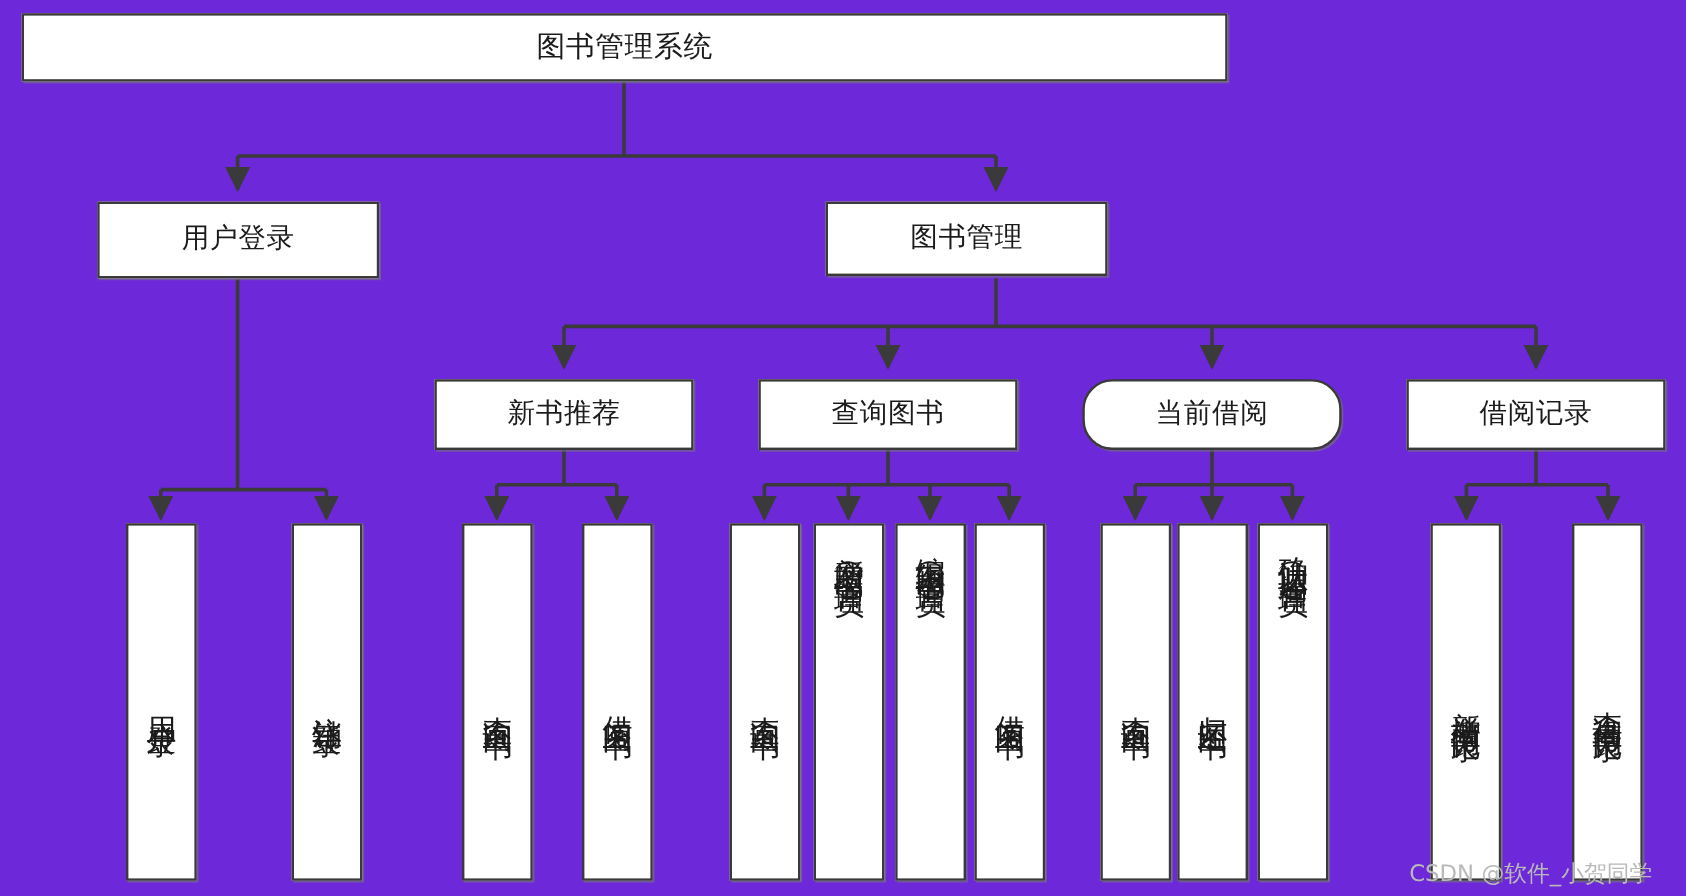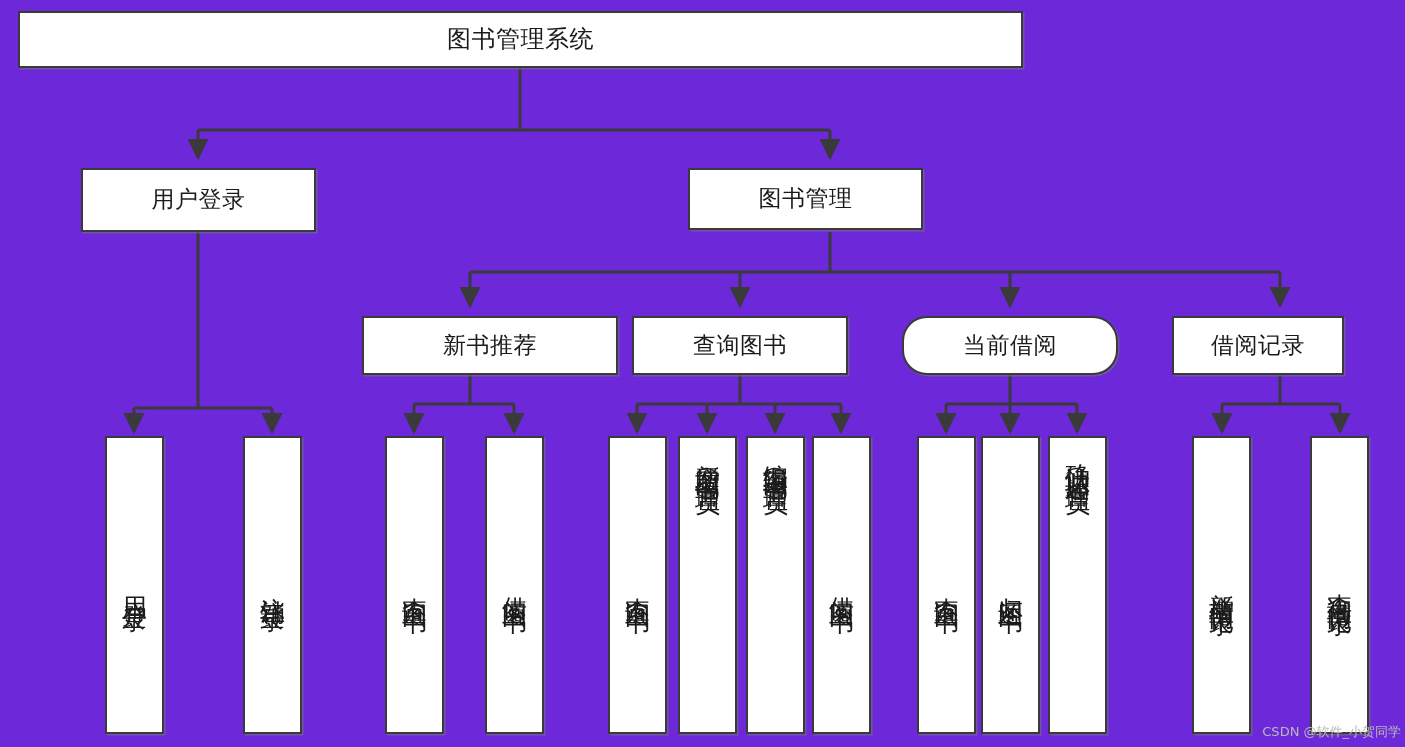--- a/index.html
+++ b/index.html
@@ -62,23 +62,23 @@
     font-size: 25px;
     letter-spacing: 4px;
     line-height: 1;
     margin: 0 auto;
   }
   .node.vert.mid .label  { margin-top: auto; margin-bottom: auto; }
   .node.vert.top .label  { margin-top: 6px; margin-bottom: auto; }
 
   #watermark {
     position: absolute;
-    right: 4px;
+    right: 28px;
     bottom: 6px;
-    font-size: 13px;
+    font-size: 19px;
     color: #b9b9b9;
     white-space: nowrap;
     z-index: 5;
     font-family: "DejaVu Sans", "Liberation Sans", sans-serif;
     margin-top: 12px;
   }
 </style>
 </head>
 <body>
 
@@ -139,33 +139,33 @@
   </div>
 
   <div class="node horiz" style="left:81px; top:168px; width:235px; height:64px;">
     <span class="label">用户登录</span>
   </div>
 
   <div class="node horiz" style="left:688px; top:168px; width:235px; height:62px;">
     <span class="label">图书管理</span>
   </div>
 
-  <div class="node horiz" style="left:362px; top:316px; width:256px; height:59px;">
+  <div class="node horiz" style="left:362px; top:316px; width:216px; height:59px;">
     <span class="label">新书推荐</span>
   </div>
 
   <div class="node horiz" style="left:632px; top:316px; width:216px; height:59px;">
     <span class="label">查询图书</span>
   </div>
 
   <div class="node horiz" style="left:902px; top:316px; width:216px; height:59px;border-radius:25px;">
     <span class="label">当前借阅</span>
   </div>
 
-  <div class="node horiz" style="left:1172px; top:316px; width:172px; height:59px;">
+  <div class="node horiz" style="left:1172px; top:316px; width:216px; height:59px;">
     <span class="label">借阅记录</span>
   </div>
 
   <div class="node vert mid" style="left:105px; top:436px; width:59px; height:298px;">
     <span class="label">用户登录</span>
   </div>
 
   <div class="node vert mid" style="left:243px; top:436px; width:59px; height:298px;">
     <span class="label">注销登录</span>
   </div>

